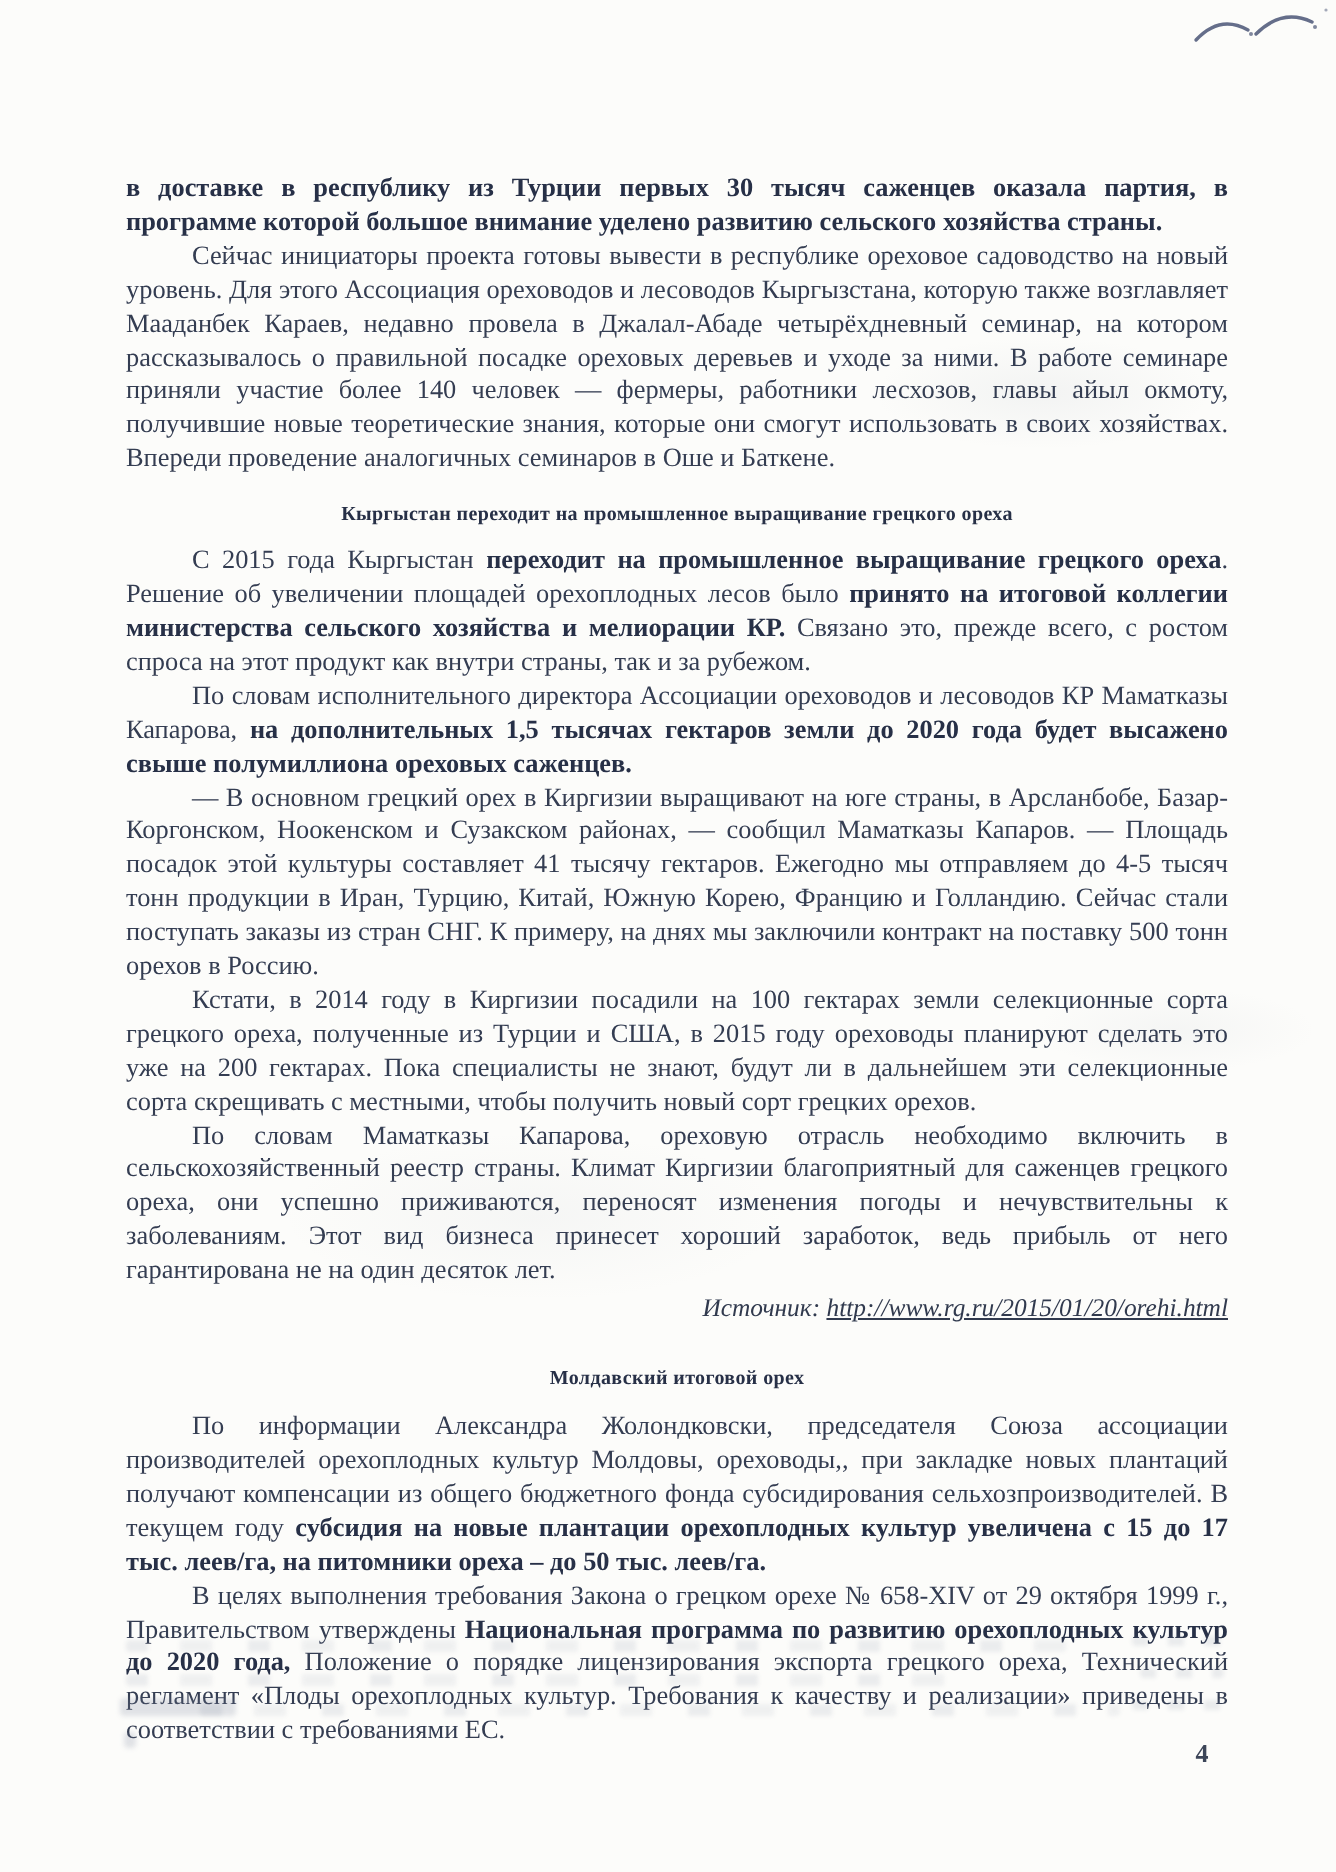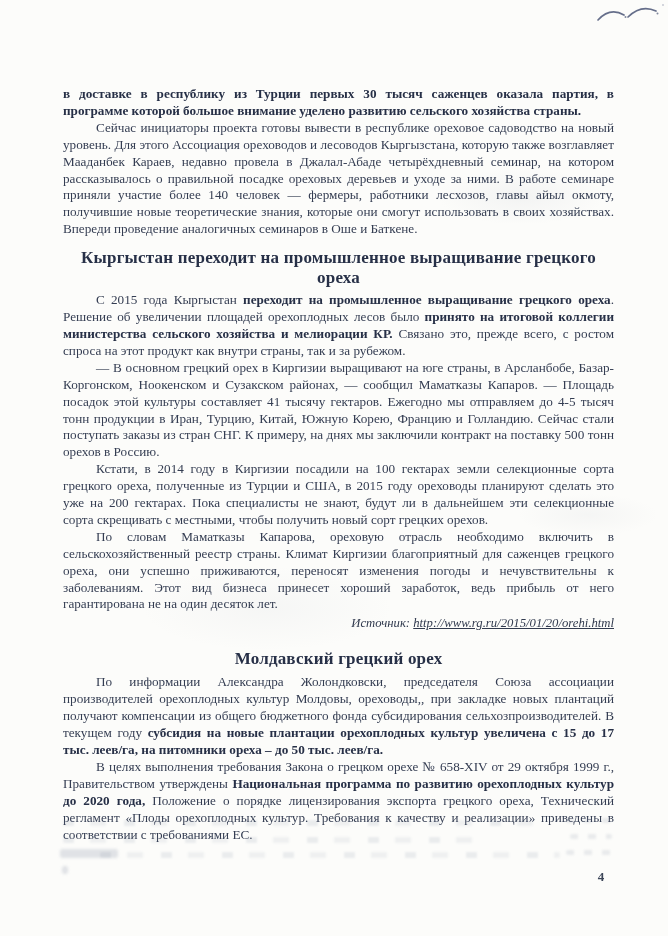--- a/index.html
+++ b/index.html
@@ -22,21 +22,21 @@
   }
   p{margin:0;text-align:justify;font-size:13.2px;line-height:16.9px;}
   .indent{text-indent:33px;}
   .b{font-weight:bold;color:#273047;}
   .src{
     text-align:right;font-style:italic;font-size:12.7px;line-height:17px;
     margin:2px 0 0;color:#313a4e;
   }
   .src .url{text-decoration:underline;}
   .heading{
-    text-align:center;font-weight:bold;font-size:17px;line-height:20px;
+    text-align:center;font-weight:bold;font-size:10px;line-height:20px;
     color:#273047;margin:10px 0 4px;letter-spacing:.2px;
   }
   .heading.second{margin:17px 0 5px;}
   .pagenum{
     position:absolute;left:591px;top:869px;width:20px;
     font-size:13px;font-weight:bold;color:#3c4558;text-align:center;
   }
   .scribble{
     position:absolute;left:594px;top:2px;width:72px;height:26px;
   }
@@ -71,30 +71,31 @@
 
   <p class="b"><span>в доставке в республику из Турции первых 30 тысяч саженцев оказала партия, в программе которой большое внимание уделено развитию сельского хозяйства страны.</span></p>
 
   <p class="indent"><span>Сейчас инициаторы проекта готовы вывести в республике ореховое садоводство на новый уровень. Для этого Ассоциация ореховодов и лесоводов Кыргызстана, которую также возглавляет Мааданбек Караев, недавно провела в Джалал-Абаде четырёхдневный семинар, на котором рассказывалось о правильной посадке ореховых деревьев и уходе за ними. В работе семинаре приняли участие более 140 человек — фермеры, работники лесхозов, главы айыл окмоту, получившие новые теоретические знания, которые они смогут использовать в своих хозяйствах. Впереди проведение аналогичных семинаров в Оше и Баткене.</span></p>
 
 
   <div class="heading">Кыргыстан переходит на промышленное выращивание грецкого ореха</div>
 
   <p class="indent"><span>С 2015 года Кыргыстан </span><span class="b">переходит на промышленное выращивание грецкого ореха</span><span>. Решение об увеличении площадей орехоплодных лесов было </span><span class="b">принято на итоговой коллегии министерства сельского хозяйства и мелиорации КР.</span><span> Связано это, прежде всего, с ростом спроса на этот продукт как внутри страны, так и за рубежом.</span></p>
 
+  <p class="indent"><span>По словам исполнительного директора Ассоциации ореховодов и лесоводов КР Маматказы Капарова, </span><span class="b">на дополнительных 1,5 тысячах гектаров земли до 2020 года будет высажено свыше полумиллиона ореховых саженцев.</span></p>
 
   <p class="indent"><span>— В основном грецкий орех в Киргизии выращивают на юге страны, в Арсланбобе, Базар-Коргонском, Ноокенском и Сузакском районах, — сообщил Маматказы Капаров. — Площадь посадок этой культуры составляет 41 тысячу гектаров. Ежегодно мы отправляем до 4-5 тысяч тонн продукции в Иран, Турцию, Китай, Южную Корею, Францию и Голландию. Сейчас стали поступать заказы из стран СНГ. К примеру, на днях мы заключили контракт на поставку 500 тонн орехов в Россию.</span></p>
 
   <p class="indent"><span>Кстати, в 2014 году в Киргизии посадили на 100 гектарах земли селекционные сорта грецкого ореха, полученные из Турции и США, в 2015 году ореховоды планируют сделать это уже на 200 гектарах. Пока специалисты не знают, будут ли в дальнейшем эти селекционные сорта скрещивать с местными, чтобы получить новый сорт грецких орехов.</span></p>
 
   <p class="indent"><span>По словам Маматказы Капарова, ореховую отрасль необходимо включить в сельскохозяйственный реестр страны. Климат Киргизии благоприятный для саженцев грецкого ореха, они успешно приживаются, переносят изменения погоды и нечувствительны к заболеваниям. Этот вид бизнеса принесет хороший заработок, ведь прибыль от него гарантирована не на один десяток лет.</span></p>
 
   <p class="src"><span>Источник: </span><span class="url">http://www.rg.ru/2015/01/20/orehi.html</span></p>
 
-  <div class="heading second">Молдавский грецкий орех</div>
+  <div class="heading second">Молдавский итоговой орех</div>
 
   <p class="indent"><span>По информации Александра Жолондковски, председателя Союза ассоциации производителей орехоплодных культур Молдовы, ореховоды,, при закладке новых плантаций получают компенсации из общего бюджетного фонда субсидирования сельхозпроизводителей. В текущем году </span><span class="b">субсидия на новые плантации орехоплодных культур увеличена с 15 до 17 тыс. леев/га, на питомники ореха – до 50 тыс. леев/га.</span></p>
 
   <p class="indent"><span>В целях выполнения требования Закона о грецком орехе № 658-XIV от 29 октября 1999 г., Правительством утверждены </span><span class="b">Национальная программа по развитию орехоплодных культур до 2020 года,</span><span> Положение о порядке лицензирования экспорта грецкого ореха, Технический регламент «Плоды орехоплодных культур. Требования к качеству и реализации» приведены в соответствии с требованиями ЕС.</span></p>
 
 </div>
 
 <div class="ghost" style="left:63px;top:820px;width:470px;height:6px;"></div>
 <div class="ghost" style="left:63px;top:837px;width:420px;height:6px;"></div>
 <div class="ghost" style="left:100px;top:852px;width:460px;height:6px;"></div>

